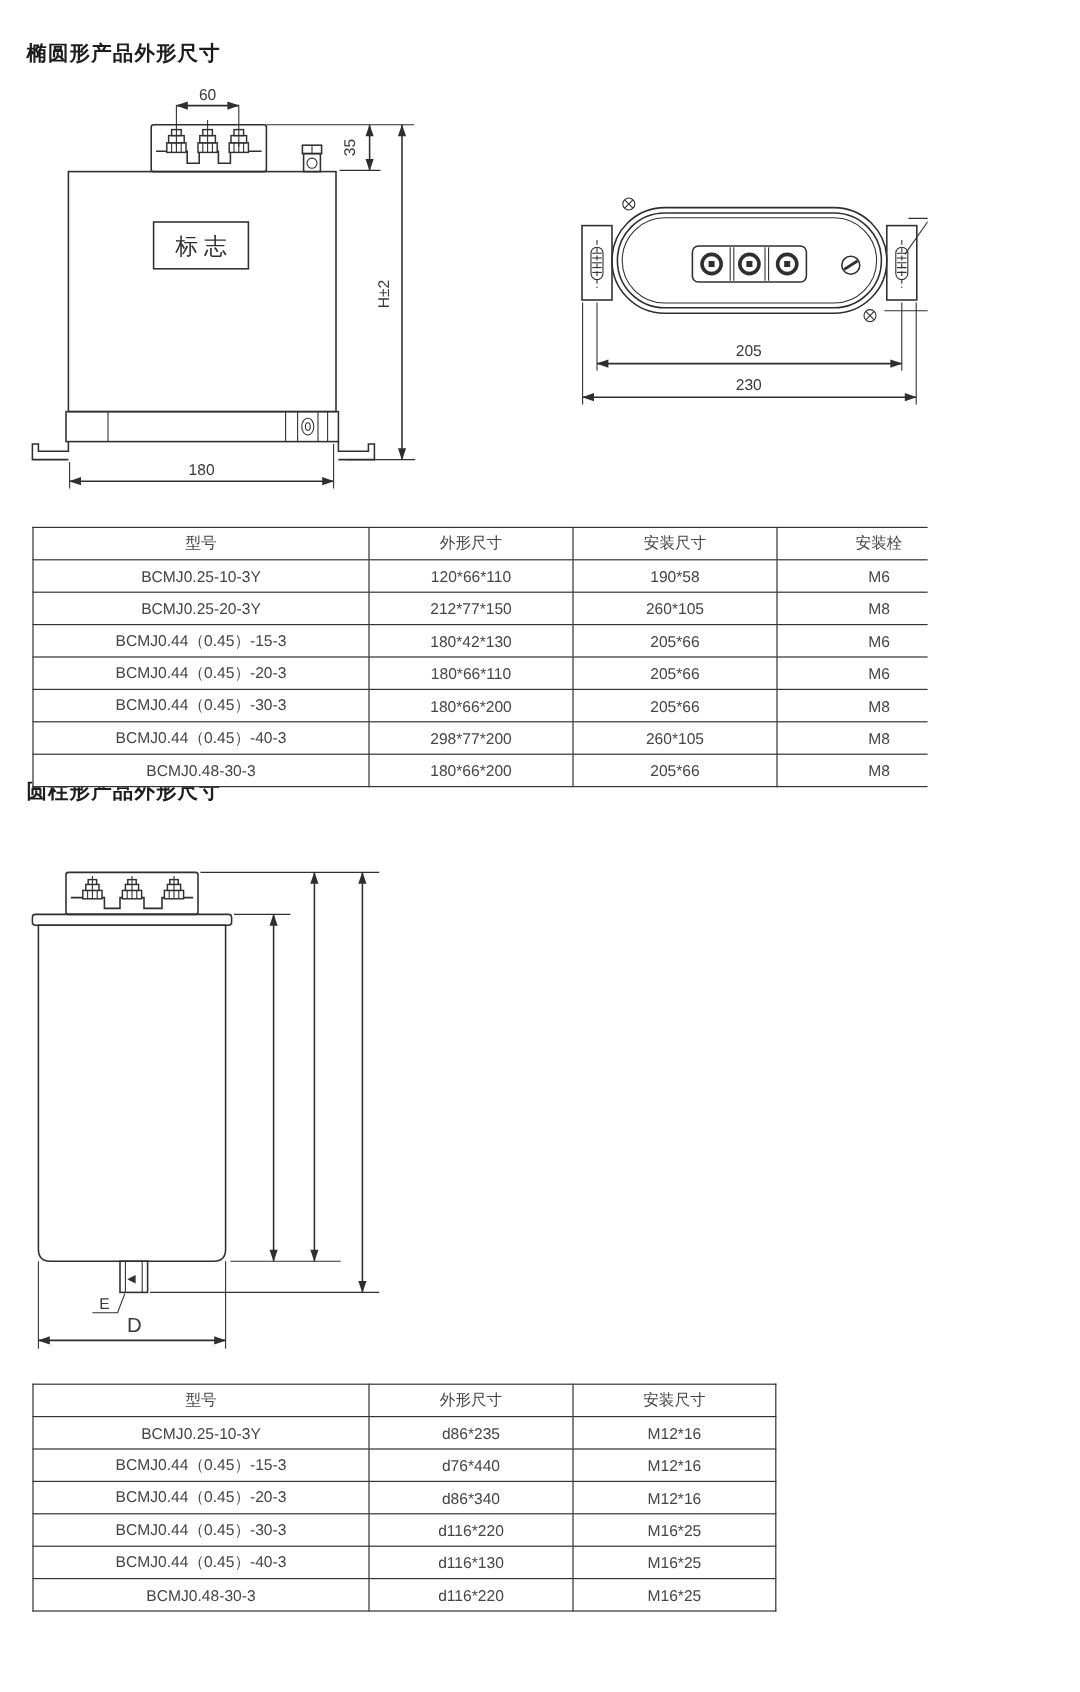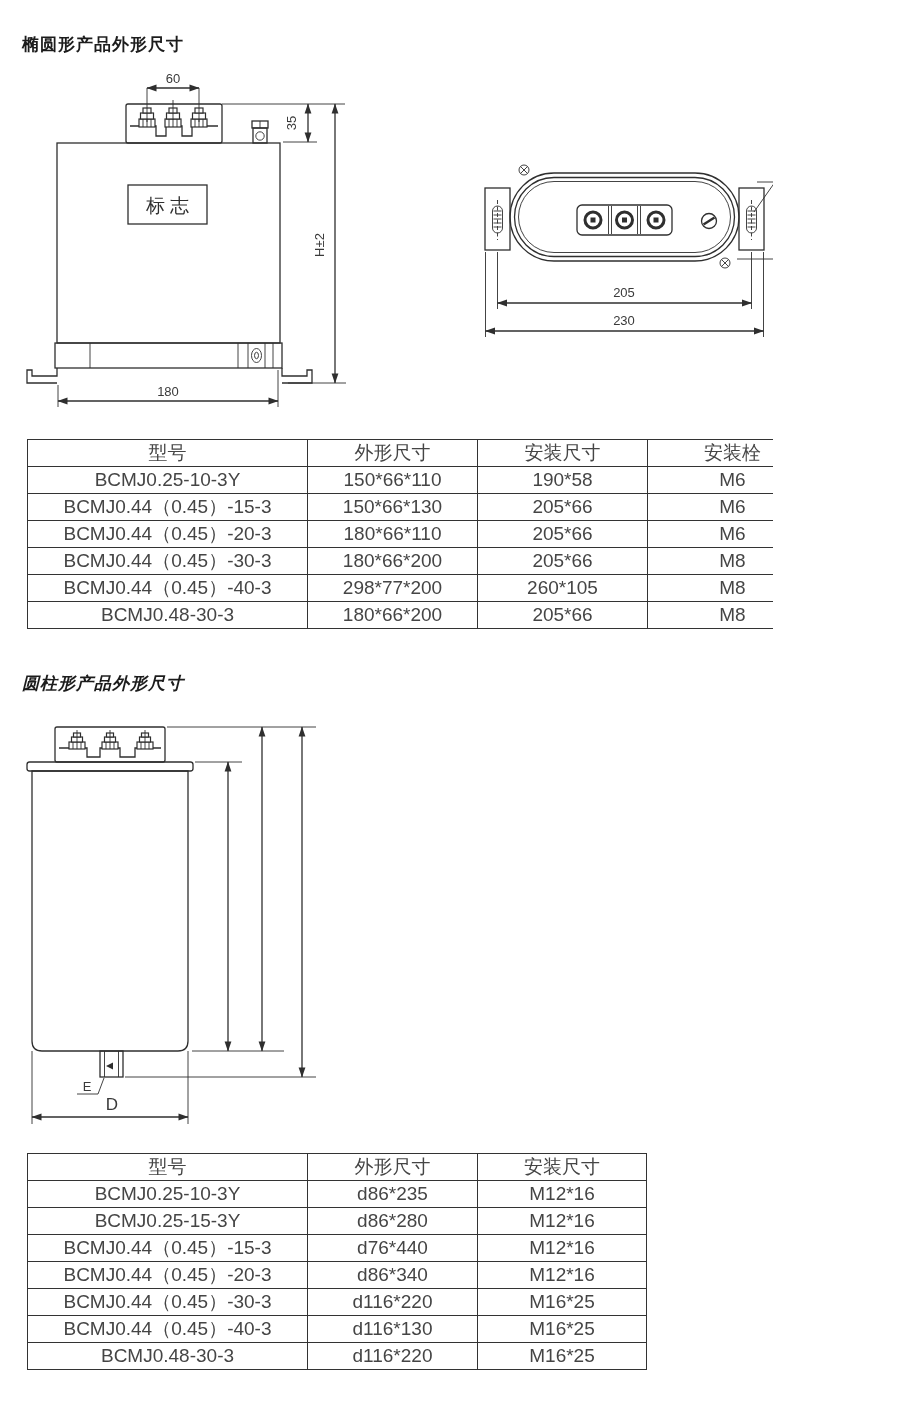--- a/index.html
+++ b/index.html
@@ -5,36 +5,36 @@
   html,body { margin:0; padding:0; background:#fff; }
   .page {
     position:relative; width:773px; height:1410px; background:#ffffff;
     font-family:"Liberation Sans","DejaVu Sans",sans-serif; overflow:hidden;
   }
   .section-heading {
     position:absolute; left:22px; margin:0;
     font-size:17px; font-weight:bold; color:#1c1c1c; letter-spacing:1px;
   }
   #h-elliptical { top:33px; }
-  #h-cylindrical { top:672px;font-style:italic; }
+  #h-cylindrical { top:648px; }
 
   svg.drawings { position:absolute; left:0; top:0; width:900px; height:1410px; pointer-events:none; }
   svg .ln  { fill:none; stroke:#2f2f2f; stroke-width:1.3; }
   svg .thin{ fill:none; stroke:#2f2f2f; stroke-width:0.9; }
   svg .wht { fill:#ffffff; stroke:#2f2f2f; stroke-width:1.2; }
   svg .fil { fill:#2f2f2f; stroke:none; }
   svg .dsh { fill:none; stroke:#2f2f2f; stroke-width:0.9; stroke-dasharray:4 2.5; }
   svg text.dim { font-family:"Liberation Sans","DejaVu Sans",sans-serif; font-size:13px; fill:#3a3a3a; text-anchor:middle; }
   svg text.dim-start { text-anchor:start; }
   svg text.dim-big { font-size:17px; }
   svg text.cn { font-family:"Liberation Sans","DejaVu Sans",sans-serif; font-size:19px; fill:#2f2f2f; text-anchor:middle; letter-spacing:5px; }
 
   table.dtable {
     position:absolute; border-collapse:collapse; table-layout:fixed;
-    background:#fff; color:#454545; font-size:19px; text-align:center;
+    background:#fff; color:#454545; font-size:13px; text-align:center;
   }
   table.dtable th, table.dtable td {
     border:1px solid #333333; height:26px; padding:0 4px;
     font-weight:normal; text-align:center; vertical-align:middle;
     overflow:hidden; white-space:nowrap;
   }
   #table-elliptical  { left:27px; top:439px; width:790px; }
   #table-cylindrical { left:27px; top:1153px; width:619px; }
 </style>
 </head>
@@ -294,27 +294,33 @@
       <tr>
         <th>型号</th>
         <th>外形尺寸</th>
         <th>安装尺寸</th>
         <th>安装栓</th>
       </tr>
     </thead>
     <tbody>
       <tr>
         <td>BCMJ0.25-10-3Y</td>
-        <td>150*66*110</td>
+        <td>120*66*110</td>
         <td>190*58</td>
         <td>M6</td>
       </tr>
       <tr>
+        <td>BCMJ0.25-20-3Y</td>
+        <td>212*77*150</td>
+        <td>260*105</td>
+        <td>M8</td>
+      </tr>
+      <tr>
         <td>BCMJ0.44（0.45）-15-3</td>
-        <td>150*66*130</td>
+        <td>180*42*130</td>
         <td>205*66</td>
         <td>M6</td>
       </tr>
       <tr>
         <td>BCMJ0.44（0.45）-20-3</td>
         <td>180*66*110</td>
         <td>205*66</td>
         <td>M6</td>
       </tr>
       <tr>
@@ -351,25 +357,20 @@
         <th>安装尺寸</th>
       </tr>
     </thead>
     <tbody>
       <tr>
         <td>BCMJ0.25-10-3Y</td>
         <td>d86*235</td>
         <td>M12*16</td>
       </tr>
       <tr>
-        <td>BCMJ0.25-15-3Y</td>
-        <td>d86*280</td>
-        <td>M12*16</td>
-      </tr>
-      <tr>
         <td>BCMJ0.44（0.45）-15-3</td>
         <td>d76*440</td>
         <td>M12*16</td>
       </tr>
       <tr>
         <td>BCMJ0.44（0.45）-20-3</td>
         <td>d86*340</td>
         <td>M12*16</td>
       </tr>
       <tr>

